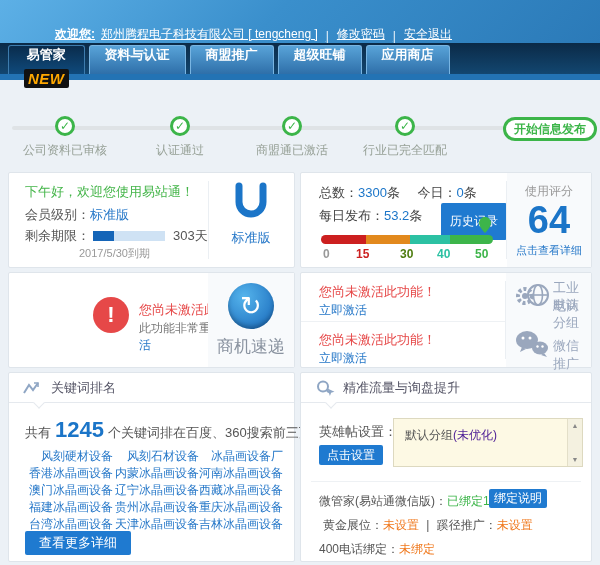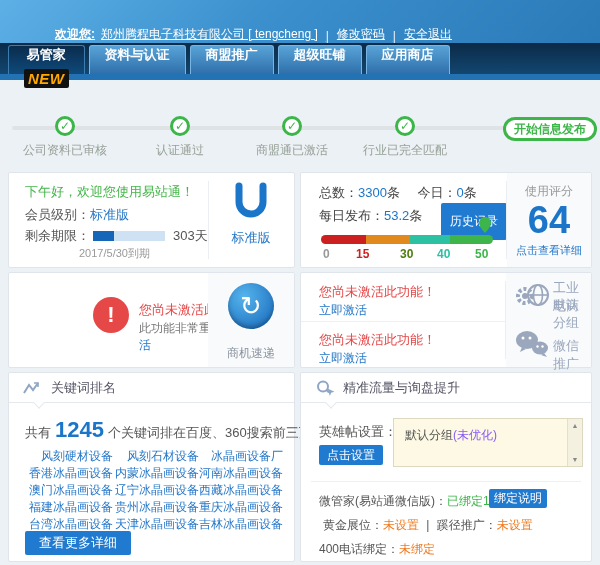--- a/index.html
+++ b/index.html
@@ -42,21 +42,21 @@
   .p-member { left:8px;  top:172px; width:287px; height:96px; }
   .p-stats  { left:300px; top:172px; width:292px; height:96px; }
   .p-biz    { left:8px;  top:272px; width:287px; height:96px; }
   .p-act    { left:300px; top:272px; width:292px; height:96px; }
   .p-kw     { left:8px;  top:372px; width:287px; height:190px; }
   .p-traffic{ left:300px; top:372px; width:292px; height:190px; }
 
   .blue  { color:#1b75c8; }
   .link  { color:#2577c8; text-decoration:none; cursor:pointer; }
   .green { color:#3cb549; }
-  .red   { color:#8b5cf6; }
+  .red   { color:#4c1d95; }
   .orange{ color:#f0791e; }
   .gray  { color:#999; }
   .btn-blue { background:#1f7ad0; color:#fff; border:none; border-radius:2px; cursor:pointer;
               display:flex; align-items:center; justify-content:center; font-family:inherit; }
 
   
   .m-greet { position:absolute; left:16px; top:10px; font-size:13px; color:#44b549; }
   .m-level { position:absolute; left:16px; top:33px; font-size:13px; color:#555; }
   .m-remain{ position:absolute; left:16px; top:54px; font-size:13px; color:#555; display:flex; align-items:center; }
   .m-bar { width:72px; height:10px; background:#cfe2f4; margin:0 8px 0 3px; }
@@ -85,21 +85,21 @@
 
   
   .b-warn { position:absolute; left:84px; top:24px; width:36px; height:36px; border-radius:50%; background:#e64848;
             color:#fff; font-size:22px; font-weight:bold; display:flex; align-items:center; justify-content:center; }
   .b-title { position:absolute; left:130px; top:28px; font-size:13px; color:#e64848; }
   .b-desc  { position:absolute; left:130px; top:47px; font-size:12px; color:#777; }
   .b-iconzone { position:absolute; left:199px; top:0; right:0; bottom:0; background:#f8fafc; text-align:center; }
   .b-icon { width:46px; height:46px; margin:10px auto 0; border-radius:50%;
             background:radial-gradient(circle at 35% 30%, #55b4ec, #1565b8); color:#fff; font-size:26px;
             display:flex; align-items:center; justify-content:center; box-shadow:inset 0 -3px 4px rgba(0,0,0,.25); }
-  .b-label { display:block; margin-top:16px; font-size:12px; color:#8a93a0; }
+  .b-label { display:block; margin-top:6px; font-size:17px; color:#8a93a0; }
 
   
   .a-hdiv { position:absolute; left:0; right:0; top:48px; height:1px; background:#eef1f4; }
   .a-vdiv { left:204px; }
   .a-title { position:absolute; left:18px; font-size:13px; color:#e64848; }
   .a-link  { position:absolute; left:18px; font-size:12px; }
   .a-iconzone { position:absolute; left:205px; top:0; right:0; bottom:0; background:#f8fafc; }
   .a-lab { position:absolute; font-size:13px; color:#9aa7bd; }
 
   

